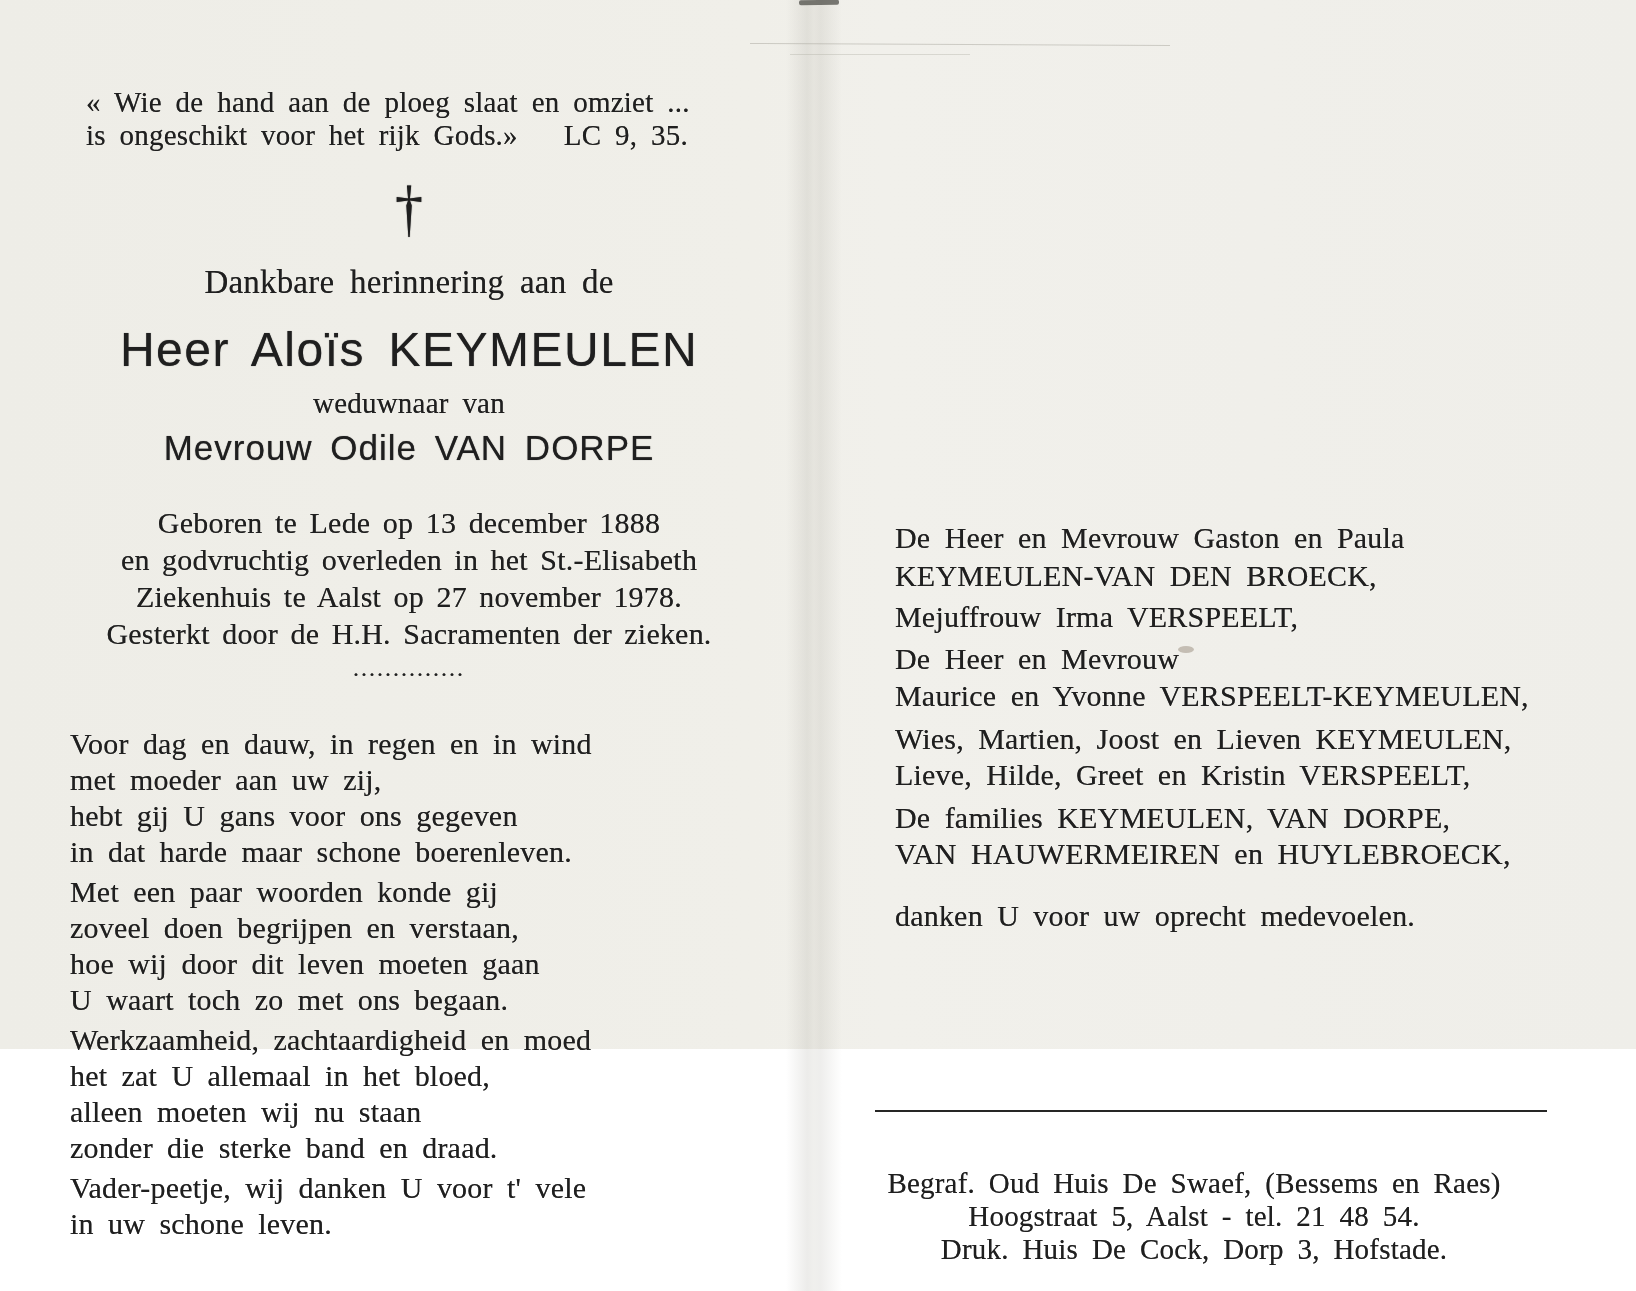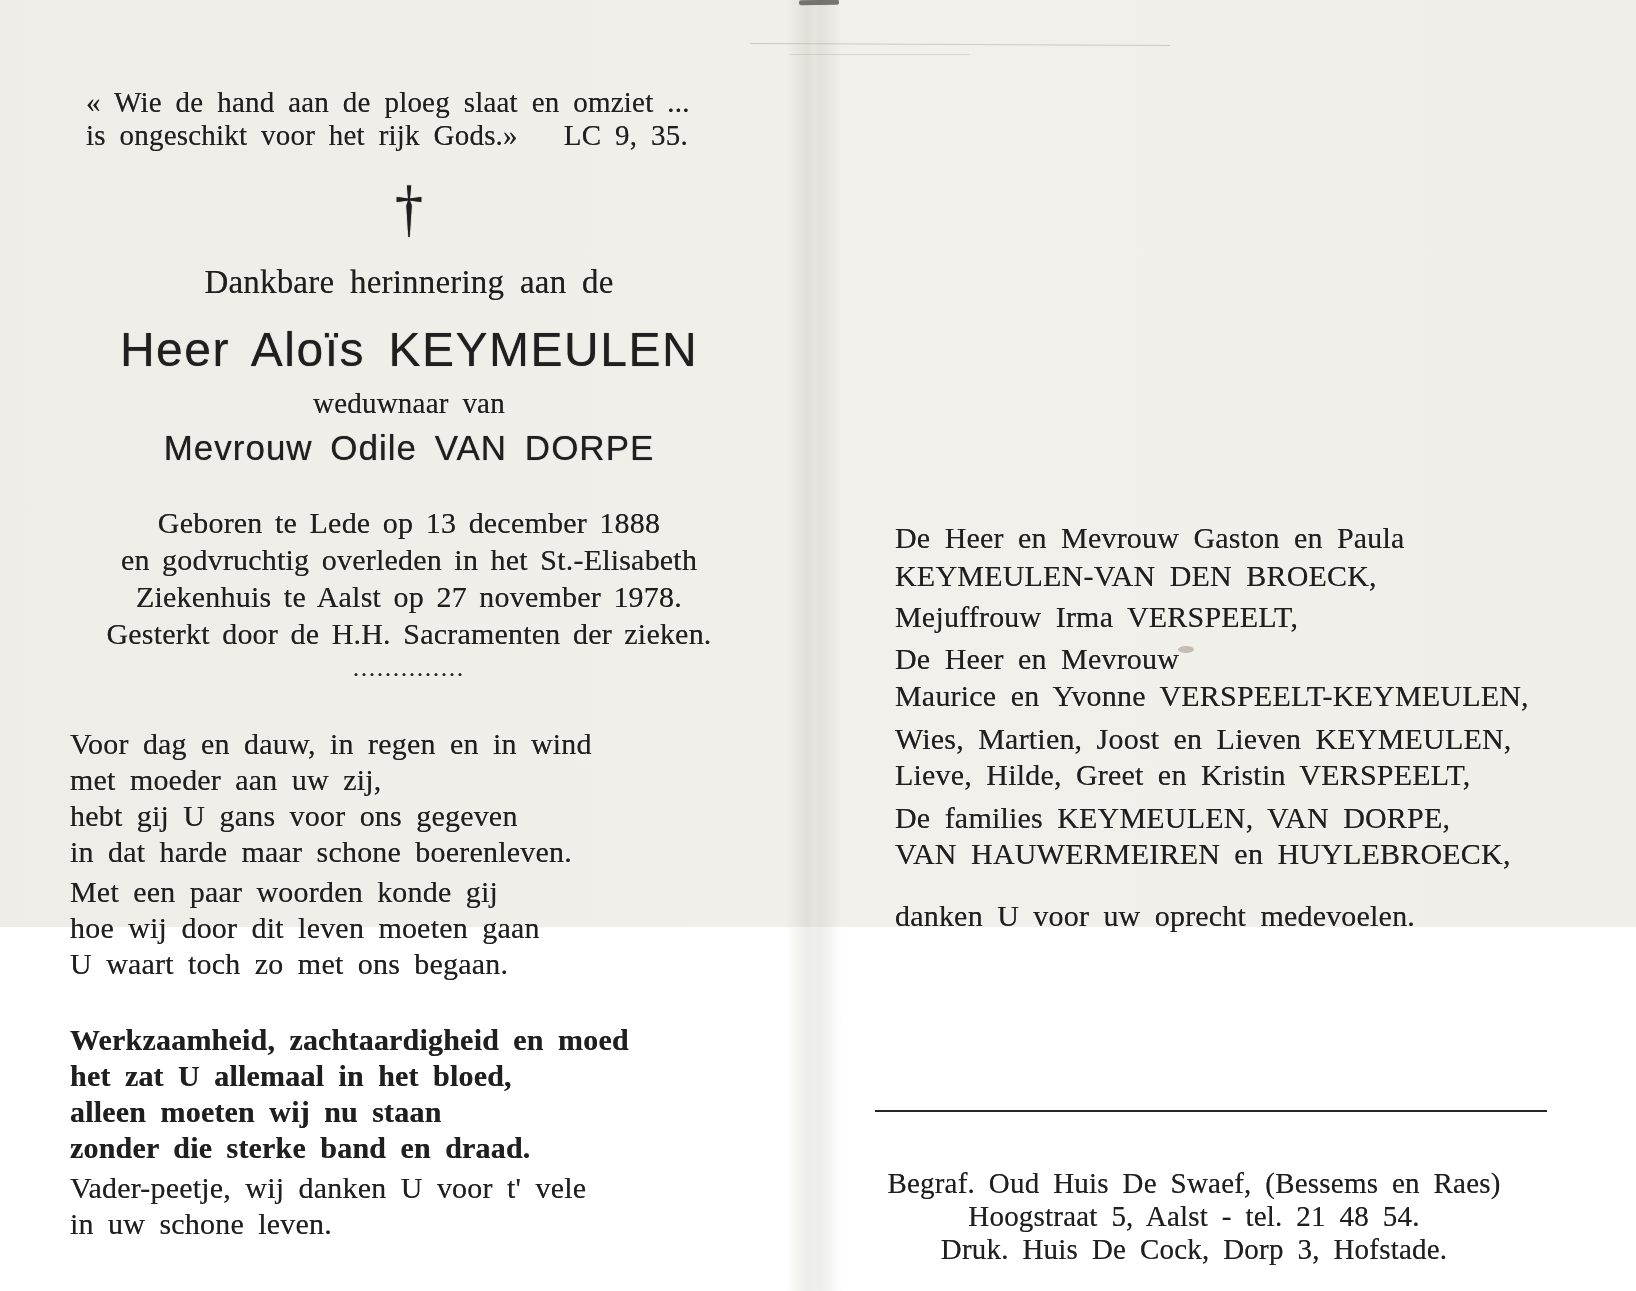--- a/index.html
+++ b/index.html
@@ -3,21 +3,21 @@
 <meta charset="utf-8">
 <style>
   html, body { margin: 0; padding: 0; }
   body {
     width: 1636px; height: 1291px;
     font-family: "Liberation Serif", serif;
     overflow: hidden;
   }
   .scan {
     position: relative;
-    width: 1636px; height: 927px;
+    width: 1636px; height: 1049px;
     background: linear-gradient(90deg, #eeede7 0%, #f0efe9 46%, #f1f0eb 54%, #efeee9 100%);
     color: #1f1f1f;
   }
   .page { position: absolute; top: 0; height: 1291px; }
   .page-left  { left: 0;    width: 818px; }
   .page-right { left: 818px; width: 818px; }
 
   
   .fold {
     position: absolute; top: 0; left: 786px; width: 56px; height: 1291px;
@@ -75,21 +75,21 @@
   .name-spouse {
     top: 430px; font-family: "Liberation Sans", sans-serif;
     font-size: 35px; letter-spacing: 1px; word-spacing: 0.2em;
     text-shadow: 0 0 0.8px rgba(20,20,20,0.7);
   }
   .life { top: 504px; line-height: 37px; word-spacing: 0.16em; }
   .divider { top: 650px; font-size: 24px; letter-spacing: 2px; }
   .stanza { left: 70px; }
   .stanza-1 { top: 726px; }
   .stanza-2 { top: 874px; }
-  .stanza-3 { top: 1022px; font-weight: bold; }
+  .stanza-3 { top: 1022px; }
   .stanza-4 { top: 1170px; }
 
   
   .mourner { left: 77px; }
   .m-0 { top: 520px; }
   .m-1 { top: 558px; }
   .m-2 { top: 599px; }
   .m-3 { top: 641px; }
   .m-4 { top: 678px; }
   .m-5 { top: 721px; }
@@ -140,20 +140,21 @@
 
     <div class="txt stanza stanza-1">
       <div>Voor dag en dauw, in regen en in wind</div>
       <div>met moeder aan uw zij,</div>
       <div>hebt gij U gans voor ons gegeven</div>
       <div>in dat harde maar schone boerenleven.</div>
     </div>
 
     <div class="txt stanza stanza-2">
       <div>Met een paar woorden konde gij</div>
+      <div>zoveel doen begrijpen en verstaan,</div>
       <div>hoe wij door dit leven moeten gaan</div>
       <div>U waart toch zo met ons begaan.</div>
     </div>
 
     <div class="txt stanza stanza-3">
       <div>Werkzaamheid, zachtaardigheid en moed</div>
       <div>het zat U allemaal in het bloed,</div>
       <div>alleen moeten wij nu staan</div>
       <div>zonder die sterke band en draad.</div>
     </div>

